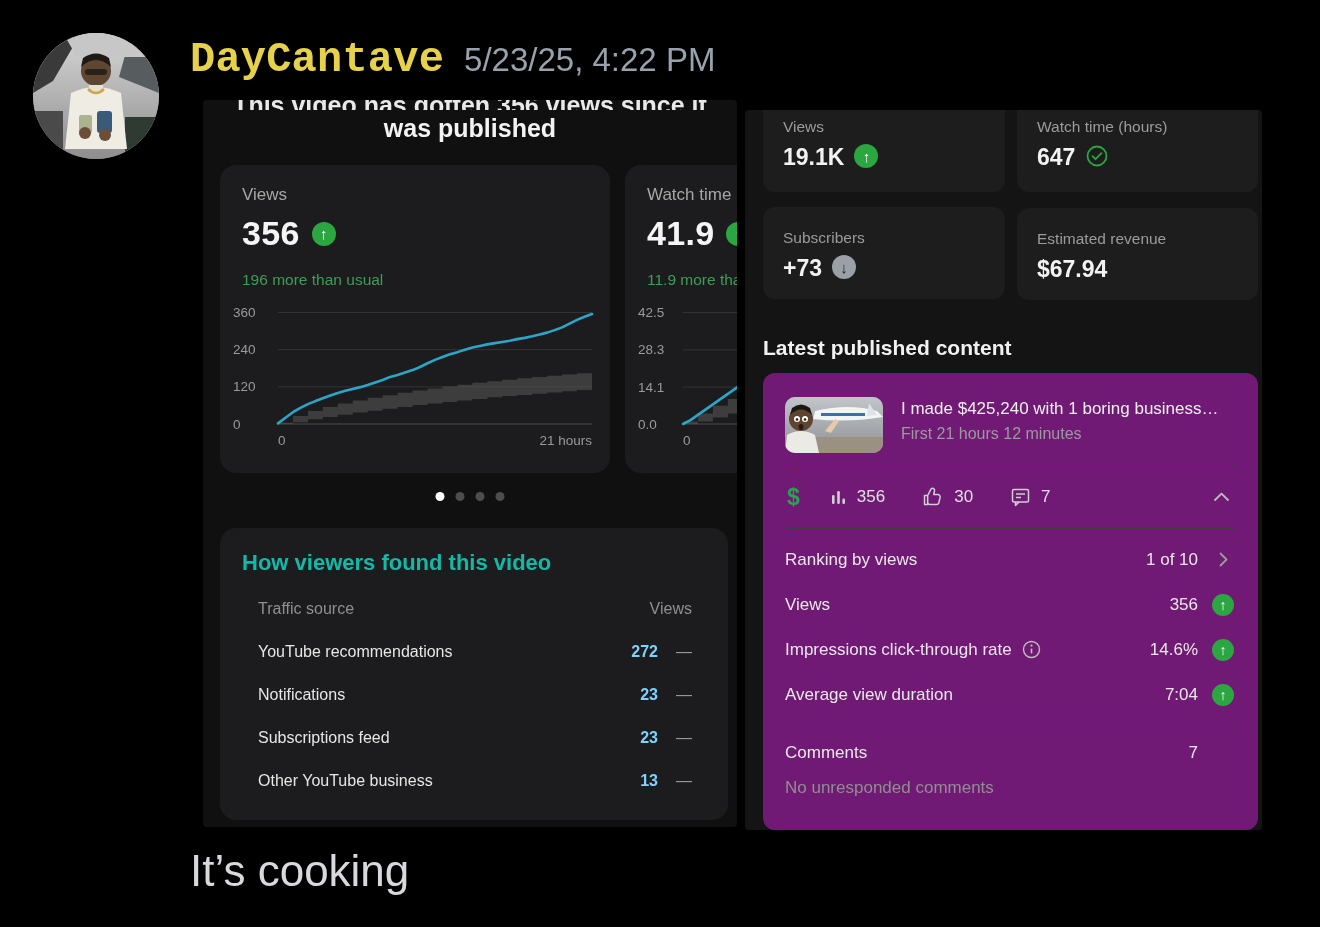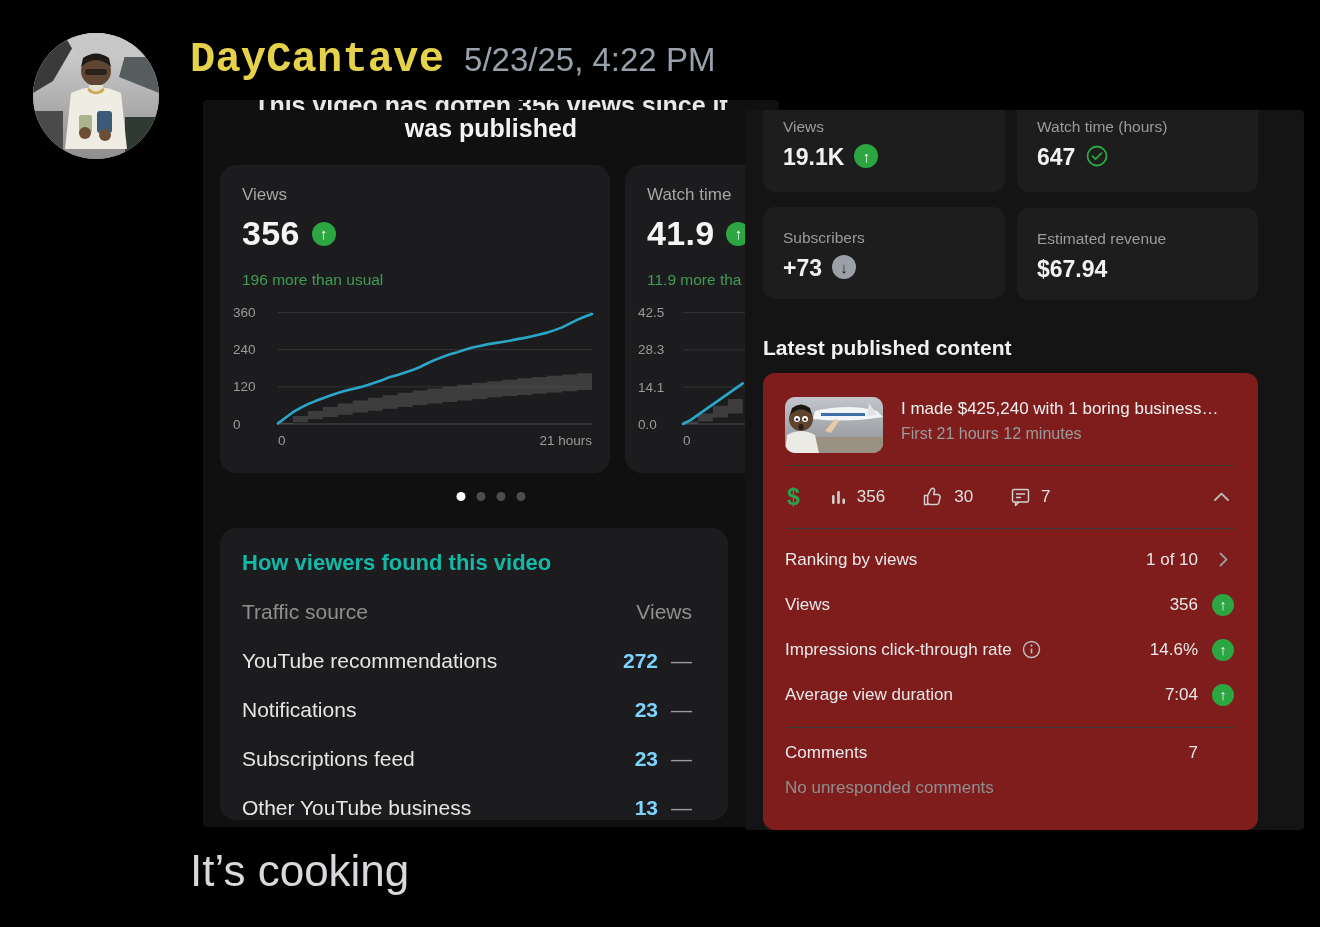--- a/index.html
+++ b/index.html
@@ -8,21 +8,21 @@
        -webkit-font-smoothing:antialiased;}
   .abs{position:absolute;}
 
   
   .avatar{left:33px;top:33px;width:126px;height:126px;border-radius:50%;overflow:hidden;background:#777;}
   .hdr{left:190px;top:36px;display:flex;align-items:baseline;gap:20px;white-space:nowrap;}
   .author{font-size:42px;font-weight:700;color:#e6d24a;letter-spacing:.2px;font-family:Liberation Mono, monospace;}
   .tstamp{font-size:33px;color:#99a1ac;}
 
   
-  .shot{background:#0f0f0f;border-radius:4px;overflow:hidden;padding-left:42px;}
+  .shot{background:#0f0f0f;border-radius:4px;overflow:hidden;}
   #shotL{left:203px;top:100px;width:534px;height:727px;background:#101010;}
   #shotR{left:745px;top:110px;width:517px;height:720px;background:#141414;}
 
   
   .clip-line{left:0;top:0;width:100%;height:10px;overflow:hidden;text-align:center;}
   .clip-line span{display:inline-block;margin-top:-21px;font-size:25px;font-weight:700;color:#e9e9e9;white-space:nowrap;}
   .pub-title{left:0;top:14px;width:100%;text-align:center;font-size:25px;font-weight:700;color:#f3f3f3;}
   .mcard{background:#1c1c1e;border-radius:16px;}
   #viewsCard{left:17px;top:65px;width:390px;height:308px;}
   #watchCard{left:422px;top:65px;width:390px;height:308px;}
@@ -32,39 +32,39 @@
   .kval .num{font-size:34px;font-weight:700;color:#f5f5f5;letter-spacing:.3px;}
   .kdelta{margin-top:18px;font-size:15.5px;color:#3f9d55;}
   .chart{position:absolute;left:10px;top:135px;}
 
   .dots{left:50%;top:392px;transform:translateX(-50%);display:flex;gap:11px;}
   .dot{width:9px;height:9px;border-radius:50%;background:#4d4d4d;}
   .dot.on{background:#fff;}
 
   #trafficCard{left:17px;top:428px;width:508px;height:292px;padding:22px 36px 0 22px;box-sizing:border-box;}
   .tc-title{font-size:22px;font-weight:700;color:#14b8a6;}
-  .trow{display:flex;align-items:center;margin-top:25px;font-size:21px;}
+  .trow{display:flex;align-items:center;margin-top:25px;font-size:16px;margin-left:16px;}
   .trow.head{color:#8f8f8f;margin-top:24px;}
   .t-source{flex:1;color:#e6e6e6;}
   .trow.head .t-source{color:#8f8f8f;}
   .t-num{font-weight:700;color:#7dd3fc;}
   .t-dash{width:34px;text-align:right;color:#9b9b9b;font-weight:400;}
 
   
   .scard{position:absolute;background:#1d1d1e;border-radius:12px;box-sizing:border-box;padding:22px 20px 0 20px;}
   .scard .slabel{font-size:15.5px;color:#9b9b9b;}
   .scard .sval{display:flex;gap:10px;margin-top:8px;}
   .scard .sval .num{font-size:23px;font-weight:700;color:#f2f2f2;}
   #sc0{left:18px;top:-14px;width:242px;height:96px;}
   #sc1{left:272px;top:-14px;width:241px;height:96px;}
   #sc2{left:18px;top:97px;width:242px;height:92px;}
   #sc3{left:272px;top:98px;width:241px;height:92px;}
 
   .lpc-head{left:18px;top:226px;font-size:21px;font-weight:700;color:#f1f1f1;}
-  #latestCard{left:18px;top:263px;width:495px;height:457px;background:#7f1d1d;border-radius:12px;box-sizing:border-box;padding:24px 24px 0 22px;}
+  #latestCard{left:18px;top:263px;width:495px;height:457px;background:#701a75;border-radius:12px;box-sizing:border-box;padding:24px 24px 0 22px;}
   .vidrow{display:flex;gap:18px;align-items:flex-start;}
   .thumb{width:98px;height:56px;border-radius:10px;overflow:hidden;flex:none;background:#888;}
   .vid-title{font-size:17px;color:#efefef;white-space:nowrap;overflow:hidden;margin-top:2px;}
   .vid-sub{font-size:16px;color:#9b9b9b;margin-top:6px;}
   .div{height:1px;background:#3d3d3d;}
   .d1{margin-top:12px;}
   .eng{display:flex;align-items:center;height:62px;}
   .eng .grp{display:flex;align-items:center;gap:10px;margin-right:38px;color:#e0e0e0;font-size:17px;}
   .eng .dollar{color:#27a450;font-size:23px;font-weight:600;margin-right:30px;margin-left:2px;}
   .eng .chev{margin-left:auto;margin-right:4px;display:flex;}

